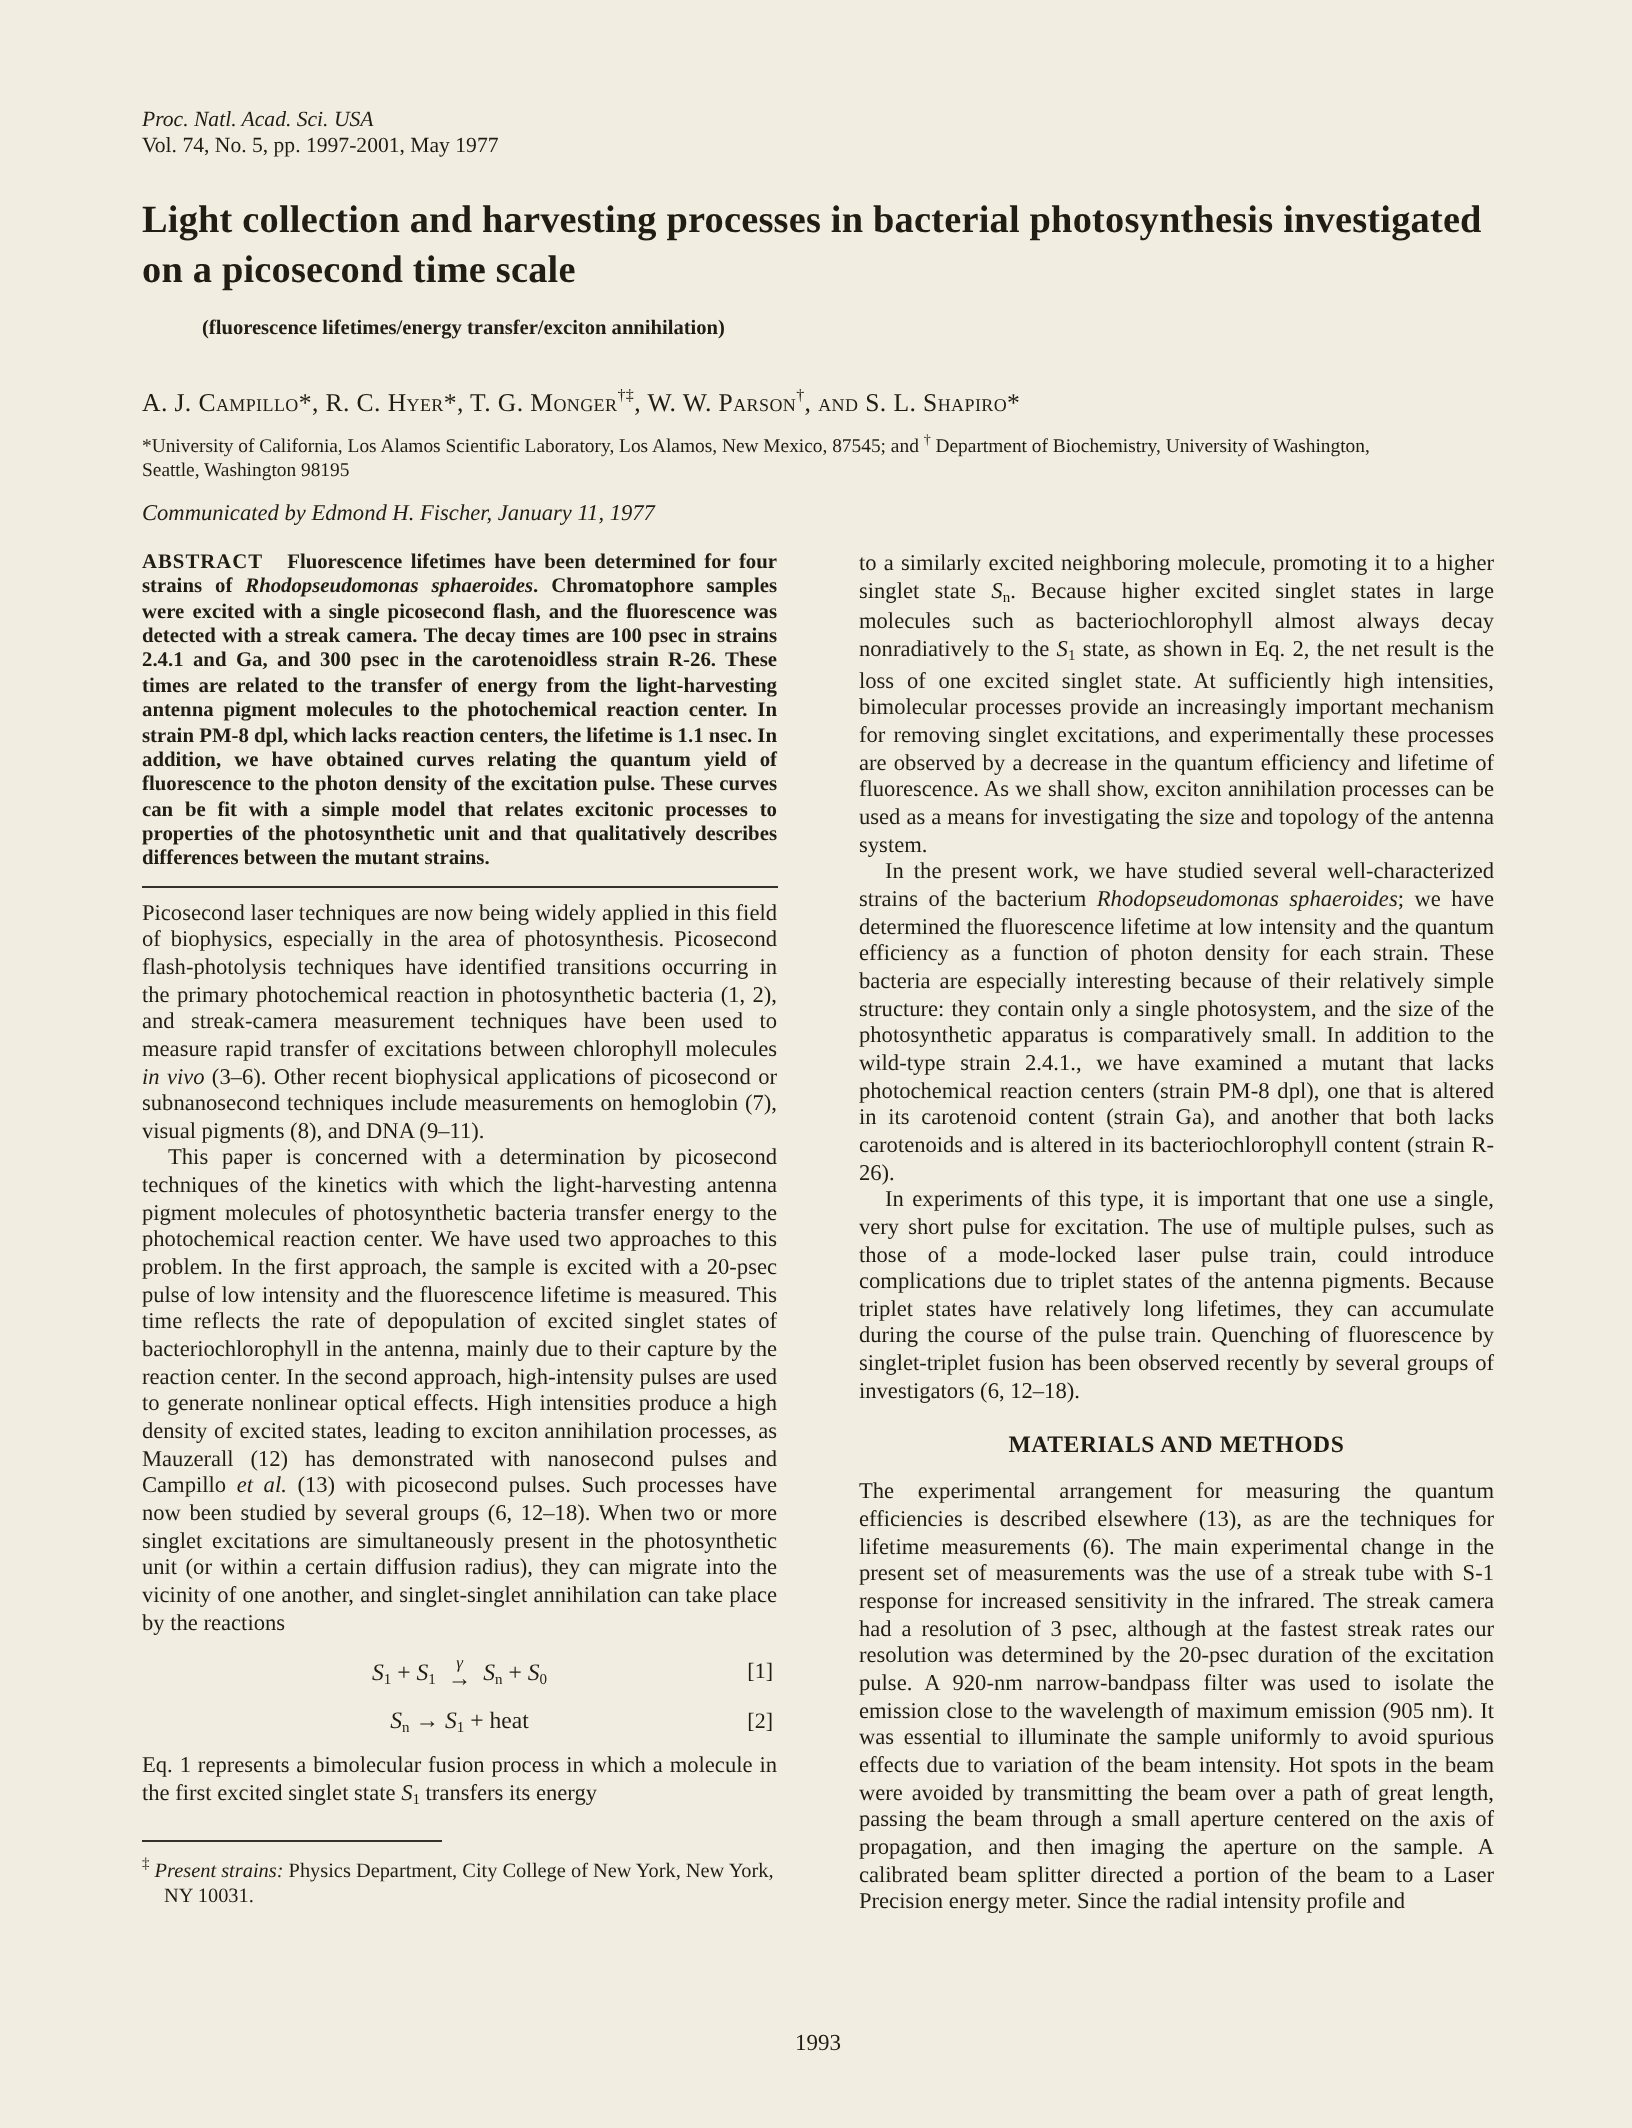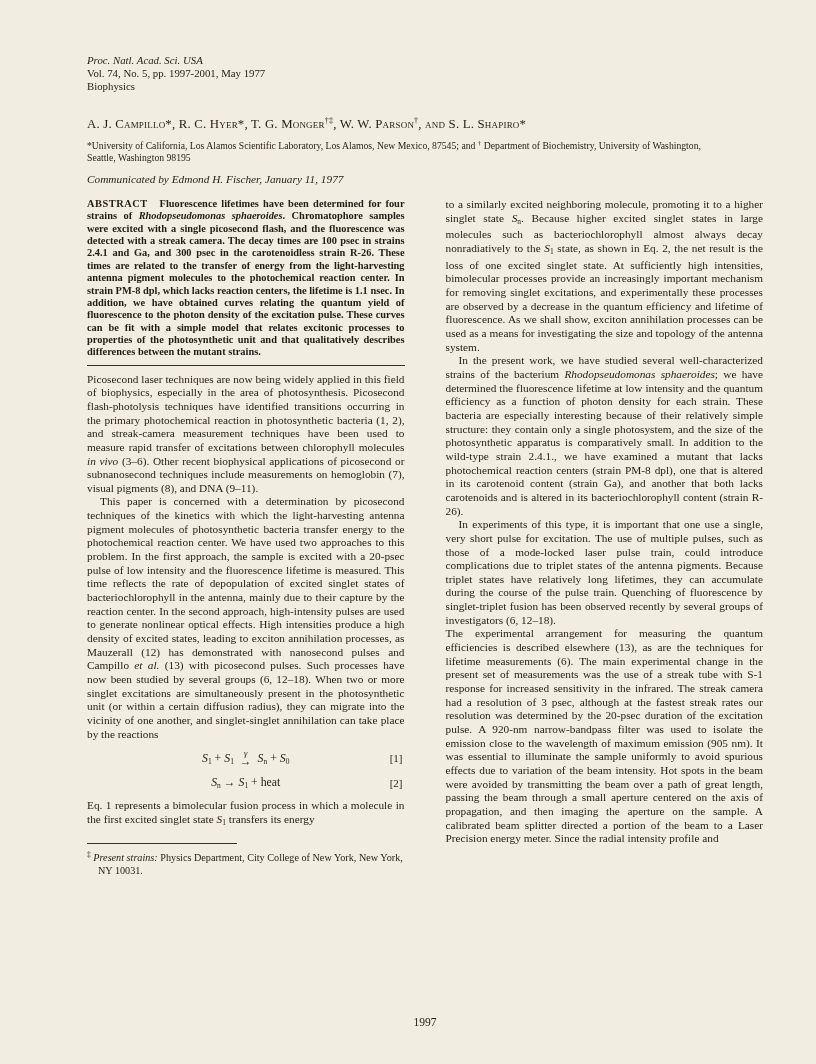--- a/index.html
+++ b/index.html
@@ -5,21 +5,21 @@
   * { margin:0; padding:0; box-sizing:border-box; }
   html,body { width:816px; height:1064px; }
   body {
     background:#f2эede1;
     background:#f2ede1;
     font-family:"Liberation Serif", serif;
     color:#211d15;
     position:relative;
     overflow:hidden;
   }
-  .sheet { position:absolute; left:87px; top:0; width:676px; height:836px; }
+  .sheet { position:absolute; left:71px; top:0; width:676px; height:836px; }
 
   .masthead { padding-top:54px; font-size:10.8px; line-height:13px; }
   .jname { font-style:italic; }
 
   .title {
     margin-top:19px;
     font-size:19.2px;
     line-height:24.5px;
     font-weight:bold;
     letter-spacing:0.1px;
@@ -69,24 +69,25 @@
   .page-number { position:absolute; left:0; top:1016px; width:676px; text-align:center; font-size:11.5px; }
 </style>
 </head>
 <body>
 
 <div class="sheet">
 
   <header class="masthead">
     <div class="jname">Proc. Natl. Acad. Sci. USA</div>
     <div class="jissue">Vol. 74, No. 5, pp. 1997-2001, May 1977</div>
-    <div class="jsection">Biophysics</div>
   </header>
 
+  <h1 class="title">Light collection and harvesting processes in bacterial photosynthesis investigated on a picosecond time scale</h1>
 
+  <div class="keywords">(fluorescence lifetimes/energy transfer/exciton annihilation)</div>
 
   <div class="authors">A. J. Campillo*, R. C. Hyer*, T. G. Monger<sup>†‡</sup>, W. W. Parson<sup>†</sup>, and S. L. Shapiro*</div>
 
   <div class="affil">*University of California, Los Alamos Scientific Laboratory, Los Alamos, New Mexico, 87545; and <sup>†</sup> Department of Biochemistry, University of Washington, Seattle, Washington 98195</div>
 
   <div class="communicated">Communicated by Edmond H. Fischer, January 11, 1977</div>
 
   <div class="columns">
 
     <div class="col">
@@ -112,21 +113,22 @@
         <div class="fn-rule"></div>
         <p class="footnote"><sup>‡</sup> <i>Present strains:</i> Physics Department, City College of New York, New York, NY 10031.</p>
       </div>
     </div>
 
     <div class="col">
       <p class="body">to a similarly excited neighboring molecule, promoting it to a higher singlet state <i>S</i><sub>n</sub>. Because higher excited singlet states in large molecules such as bacteriochlorophyll almost always decay nonradiatively to the <i>S</i><sub>1</sub> state, as shown in Eq. 2, the net result is the loss of one excited singlet state. At sufficiently high intensities, bimolecular processes provide an increasingly important mechanism for removing singlet excitations, and experimentally these processes are observed by a decrease in the quantum efficiency and lifetime of fluorescence. As we shall show, exciton annihilation processes can be used as a means for investigating the size and topology of the antenna system.</p>
       <p class="body indent">In the present work, we have studied several well-characterized strains of the bacterium <i>Rhodopseudomonas sphaeroides</i>; we have determined the fluorescence lifetime at low intensity and the quantum efficiency as a function of photon density for each strain. These bacteria are especially interesting because of their relatively simple structure: they contain only a single photosystem, and the size of the photosynthetic apparatus is comparatively small. In addition to the wild-type strain 2.4.1., we have examined a mutant that lacks photochemical reaction centers (strain PM-8 dpl), one that is altered in its carotenoid content (strain Ga), and another that both lacks carotenoids and is altered in its bacteriochlorophyll content (strain R-26).</p>
       <p class="body indent">In experiments of this type, it is important that one use a single, very short pulse for excitation. The use of multiple pulses, such as those of a mode-locked laser pulse train, could introduce complications due to triplet states of the antenna pigments. Because triplet states have relatively long lifetimes, they can accumulate during the course of the pulse train. Quenching of fluorescence by singlet-triplet fusion has been observed recently by several groups of investigators (6, 12–18).</p>
 
+      <h2 class="section-heading">MATERIALS AND METHODS</h2>
 
       <p class="body">The experimental arrangement for measuring the quantum efficiencies is described elsewhere (13), as are the techniques for lifetime measurements (6). The main experimental change in the present set of measurements was the use of a streak tube with S-1 response for increased sensitivity in the infrared. The streak camera had a resolution of 3 psec, although at the fastest streak rates our resolution was determined by the 20-psec duration of the excitation pulse. A 920-nm narrow-bandpass filter was used to isolate the emission close to the wavelength of maximum emission (905 nm). It was essential to illuminate the sample uniformly to avoid spurious effects due to variation of the beam intensity. Hot spots in the beam were avoided by transmitting the beam over a path of great length, passing the beam through a small aperture centered on the axis of propagation, and then imaging the aperture on the sample. A calibrated beam splitter directed a portion of the beam to a Laser Precision energy meter. Since the radial intensity profile and</p>
     </div>
 
   </div>
 
-  <div class="page-number">1997</div>
+  <div class="page-number">1993</div>
 
 </div>
 
 </body></html>

